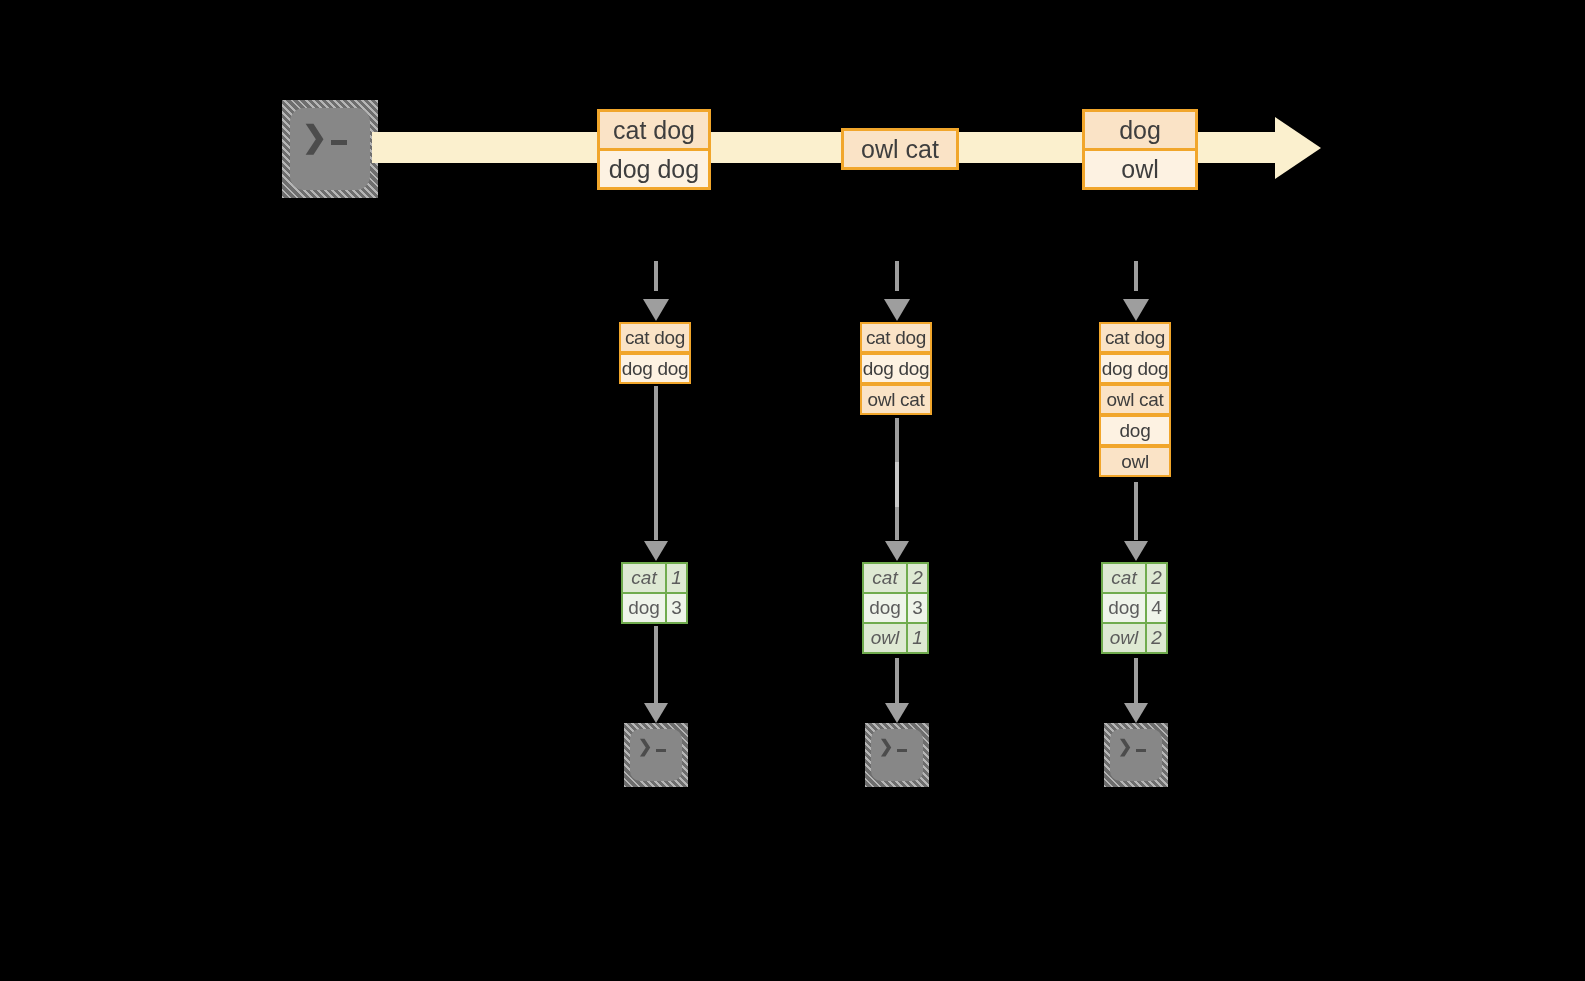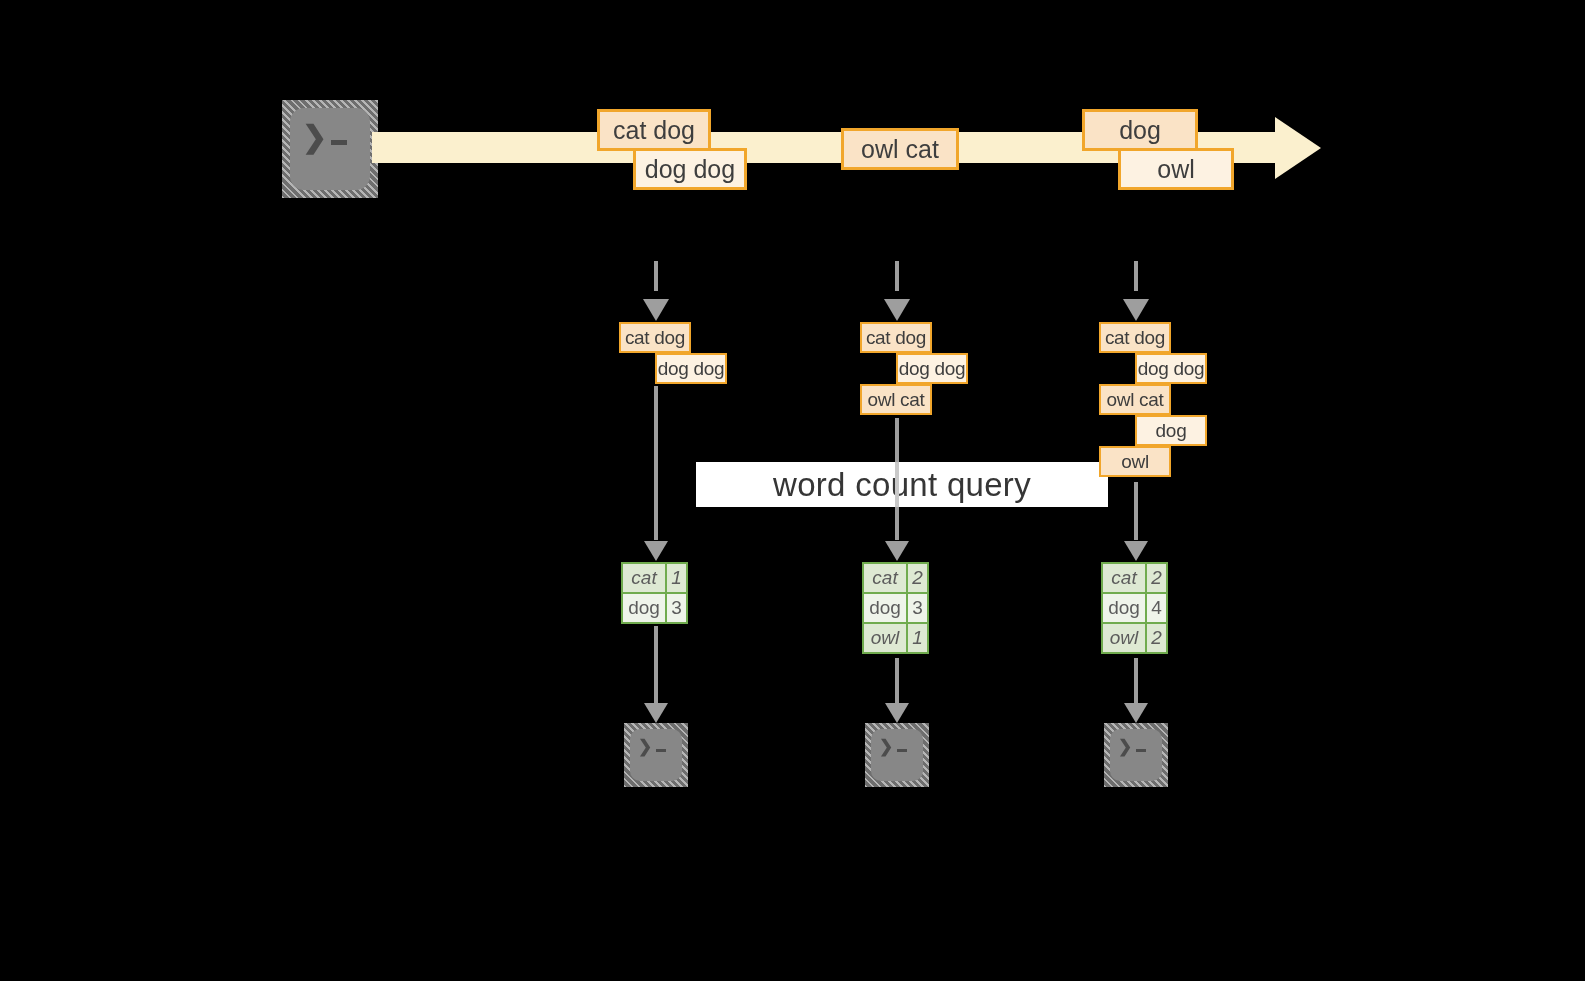--- a/index.html
+++ b/index.html
@@ -29,21 +29,21 @@
     border-left:46px solid #FBF0CE;
   }
   
   .ebox{position:absolute;z-index:4;}
   .ecell{
     border:3px solid #F1A62B;color:#3E3E3E;font-size:25px;
     display:flex;align-items:center;justify-content:center;
   }
   .ecell + .ecell{margin-top:-3px;}
   .fill-a{background:#FAE3C6;}
-  .fill-b{background:#FDF2E2;margin-left:36px;}
+  .fill-b{background:#FDF2E2;}
   
   .stack{position:absolute;z-index:4;}
   .scell{
     width:68px;height:27px;border:2.5px solid #F1A62B;
     color:#3E3E3E;font-size:19px;letter-spacing:-0.3px;
     display:flex;align-items:center;justify-content:center;
   }
   
   .vline{position:absolute;width:4px;background:#9E9E9E;z-index:3;}
   .vline.light{background:#C9C9C9;}
@@ -105,21 +105,20 @@
 
   <div class="vline" style="left:654px;top:261px;height:30px;"></div>
   <div class="tri-down big" style="left:643px;top:299px;"></div>
 
   <div class="vline" style="left:895px;top:261px;height:30px;"></div>
   <div class="tri-down big" style="left:884px;top:299px;"></div>
 
   <div class="vline" style="left:1134px;top:261px;height:30px;"></div>
   <div class="tri-down big" style="left:1123px;top:299px;"></div>
 
-  <div class="query-box" style="left:696px;top:462px;width:412px;height:45px;">word count query</div>
 
   <div class="stack" style="left:619px;top:322px;">
     <div class="scell fill-a">cat dog</div>
     <div class="scell fill-b">dog dog</div>
   </div>
 
   <div class="stack" style="left:860px;top:322px;">
     <div class="scell fill-a">cat dog</div>
     <div class="scell fill-b">dog dog</div>
     <div class="scell fill-a">owl cat</div>

